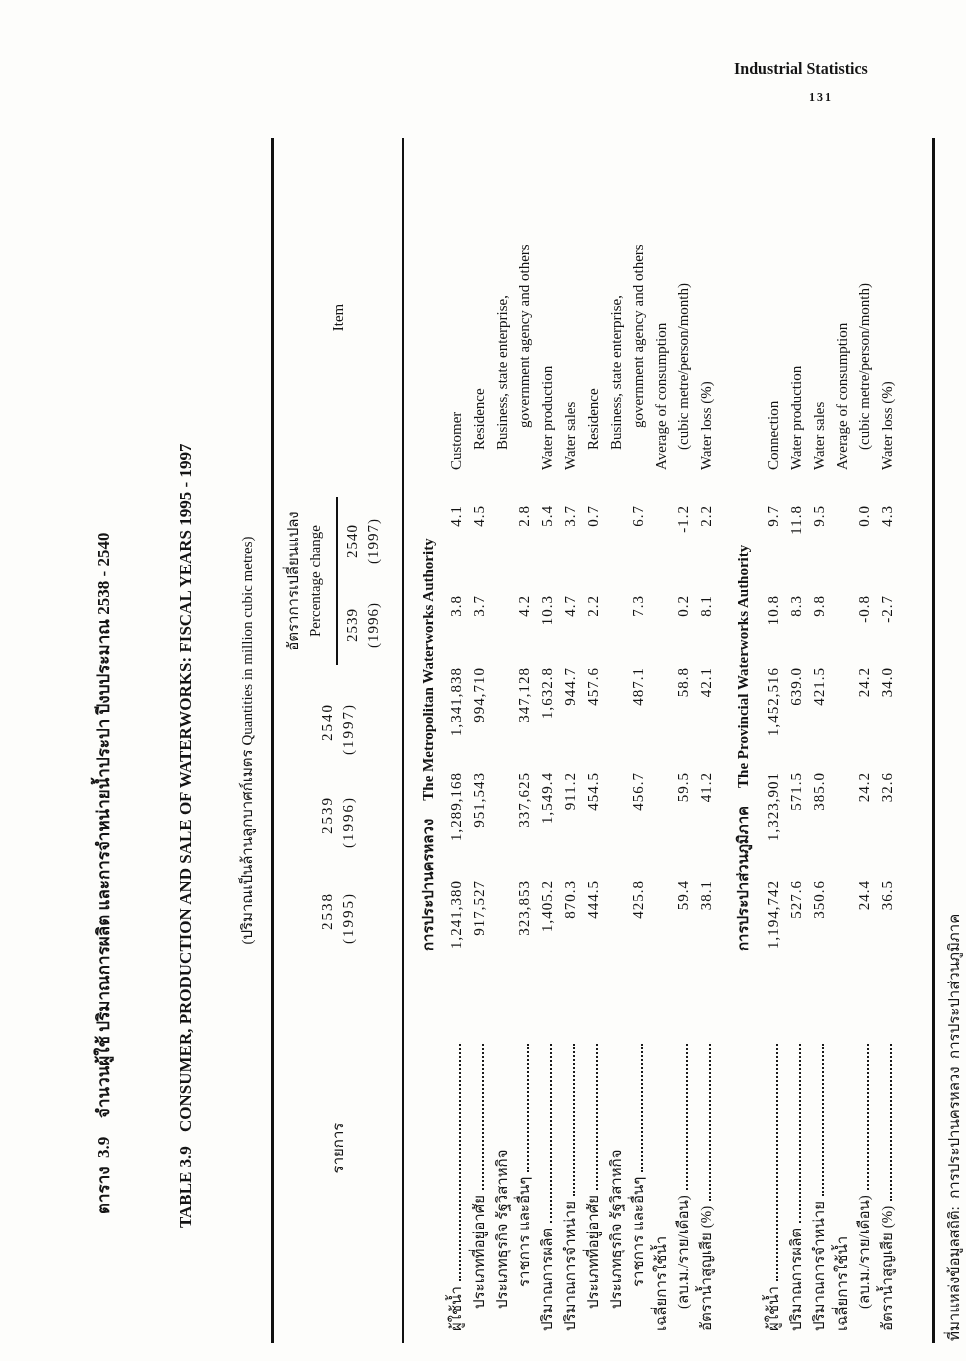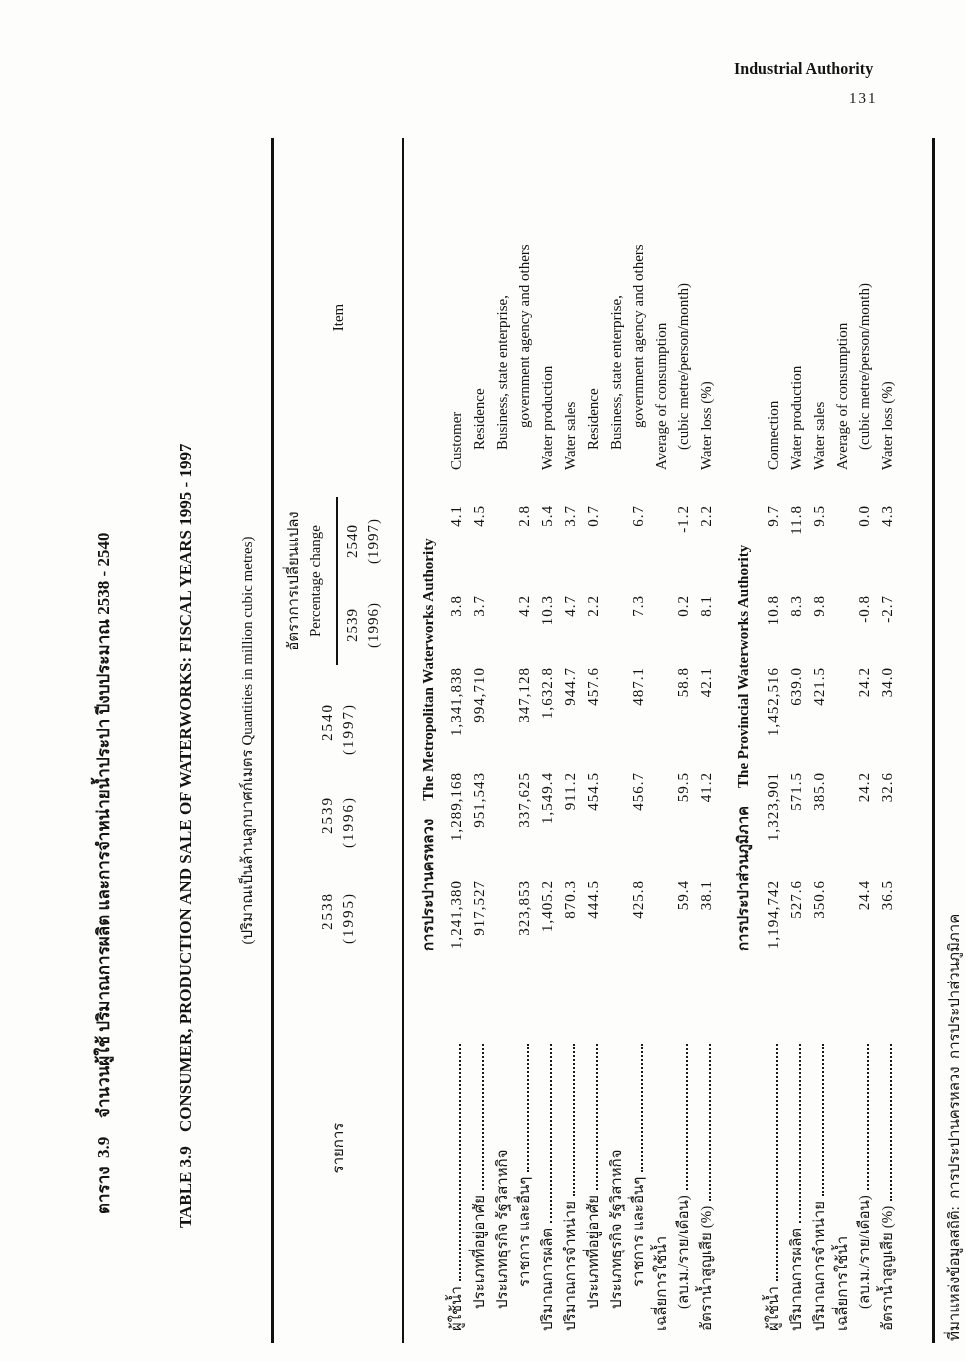--- a/index.html
+++ b/index.html
@@ -2,21 +2,21 @@
 <html><head>
 <meta charset="utf-8">
 <style>
   html,body{margin:0;padding:0;}
   body{
     width:966px;height:1361px;position:relative;overflow:hidden;
     background:#fdfdfb;color:#141414;
     font-family:"Liberation Serif","DejaVu Serif",serif;
   }
   .pg-journal{position:absolute;left:734px;top:60px;font-weight:bold;font-size:16px;}
-  .pg-num{position:absolute;left:849px;top:90px;font-weight:normal;font-size:15px;letter-spacing:2px;}
+  .pg-num{position:absolute;left:809px;top:90px;font-weight:bold;font-size:12px;letter-spacing:2px;}
 
   
   .rot{
     position:absolute;left:36px;top:120px;width:1223px;height:905px;
     transform-origin:0 0;
     transform:rotate(-90deg) translateX(-1223px);
     font-size:15px;
   }
   .t1,.t2{font-weight:bold;font-size:17px;line-height:24px;white-space:pre-wrap;}
   .t1{margin:32px 0 0 112px;}
@@ -65,21 +65,21 @@
   .eind1{padding-left:47px;}
   .eind2{padding-left:69px;}
 
   .src{line-height:22px;white-space:pre-wrap;margin-left:2px;}
   .src-th{margin-top:8px;}
   .src-en{margin-left:14px;}
 </style>
 </head>
 <body>
 
-<div class="pg-journal">Industrial Authority</div>
+<div class="pg-journal">Industrial Statistics</div>
 <div class="pg-num">131</div>
 
 <div class="rot">
 
   <div class="t1">
     <span class="tlabel">ตาราง  3.9</span><span>จำนวนผู้ใช้ ปริมาณการผลิต และการจำหน่ายน้ำประปา ปีงบประมาณ 2538 - 2540</span>
   </div>
   <div class="t2">
     <span class="tlabel">TABLE 3.9</span><span>CONSUMER, PRODUCTION AND SALE OF WATERWORKS: FISCAL YEARS 1995 - 1997</span>
   </div>

